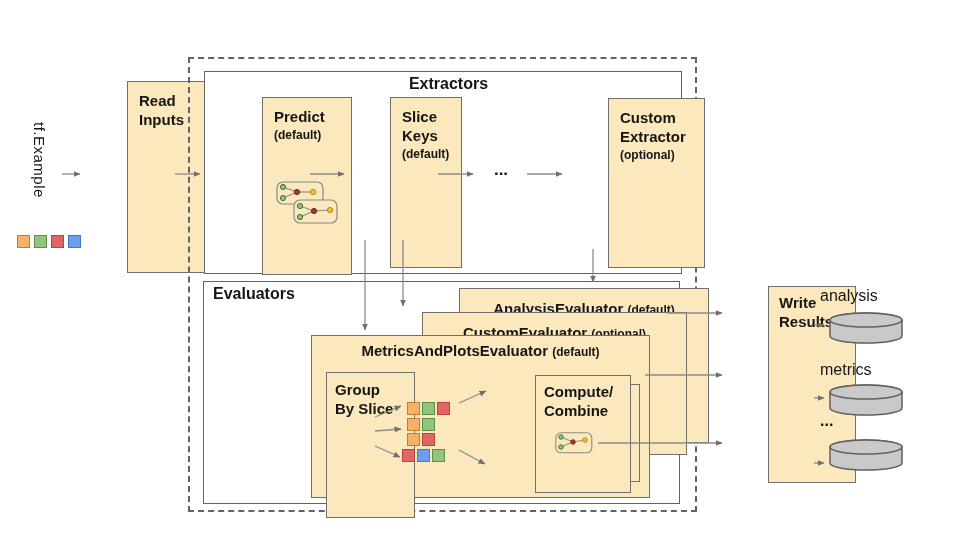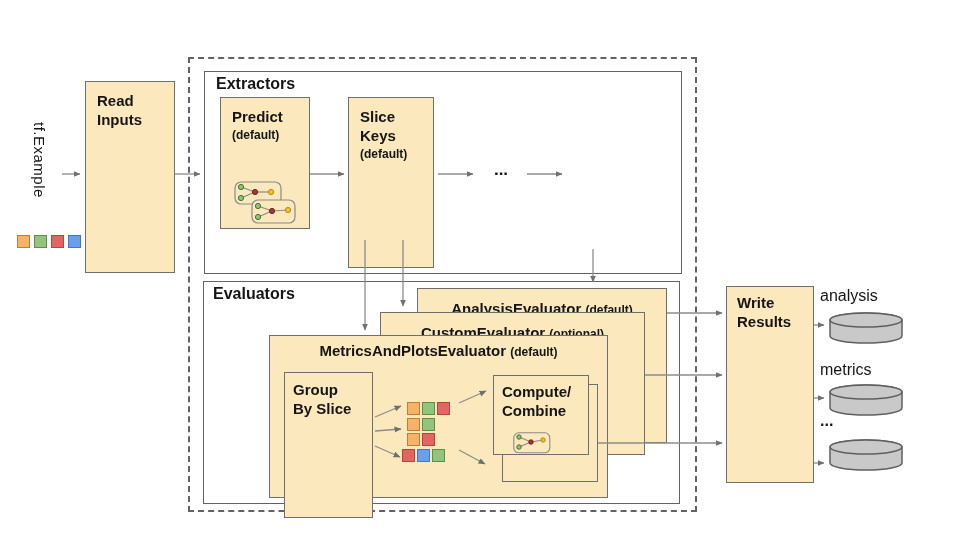--- a/index.html
+++ b/index.html
@@ -5,21 +5,21 @@
   html,body{margin:0;padding:0;background:#fff;}
   .canvas{
     position:relative;width:960px;height:540px;background:#fff;overflow:hidden;
     font-family:"Liberation Sans", sans-serif;color:var(--colors_text,#151515);
   }
   .abs{position:absolute;box-sizing:border-box;}
   .diagram-title{font-size:16px;font-weight:bold;white-space:nowrap;}
   .dashed-container{border:2px dashed var(--colors_container_border,#636363);}
   .solid-container{border:1.5px solid var(--colors_container_border,#636363);background:#fff;}
   .section-label{font-size:16px;font-weight:bold;white-space:nowrap;}
-  .ybox{background:var(--colors_box_fill,#FBE8BC);border:1.5px solid var(--colors_box_border,#6F6F6F);}
+  .ybox{background:var(--colors_box_fill,#FBE8BC);border:1.5px solid var(--colors_box_border,#6F6F6F);margin-left:42px;}
   .bl{font-size:15px;font-weight:bold;line-height:19px;white-space:nowrap;}
   .bq{font-size:12px;font-weight:bold;line-height:15px;margin-top:2px;white-space:nowrap;}
   .pad{padding:9px 0 0 11px;}
   .ev-title{text-align:center;padding-top:11px;font-size:15px;font-weight:bold;white-space:nowrap;}
   .ev-title .q{font-size:12px;}
   .vlabel{writing-mode:vertical-rl;font-size:15px;letter-spacing:0.5px;white-space:nowrap;}
   .sq-row{display:flex;}
   .sq{width:13px;height:13px;box-sizing:border-box;border:1.5px solid #888;flex:0 0 auto;}
   .gap4{gap:4px;} .gap2{gap:2px;}
   .ellipsis{font-size:17px;font-weight:bold;}
@@ -43,24 +43,24 @@
 
   <div class="abs ybox pad" style="left:85px;top:81px;width:90px;height:192px;">
     <div class="bl">Read</div>
     <div class="bl">Inputs</div>
   </div>
 
 
   <div class="abs dashed-container" style="left:188px;top:57px;width:509px;height:455px;"></div>
 
   <div class="abs solid-container" style="left:204px;top:71px;width:478px;height:203px;">
-    <div class="section-label" style="padding:3px 0 0 11px;">Extractors</div>
-  </div>
-
-  <div class="abs ybox pad" style="left:220px;top:97px;width:90px;height:132px;">
+    <div class="section-label" style="padding:3px 0 0 11px;text-align:center;">Extractors</div>
+  </div>
+
+  <div class="abs ybox pad" style="left:220px;top:97px;width:90px;height:178px;">
     <div class="bl">Predict</div>
     <div class="bq">(default)</div>
     <svg class="abs" style="left:12px;top:80px;" width="66" height="47" viewBox="0 0 66 47">
       <g fill="none" style="stroke:var(--icon_wire,#8A8A8A)" stroke-width="1.2">
         <rect x="2" y="4" width="46" height="22" rx="6"></rect>
         <line x1="8" y1="9" x2="22" y2="14"></line>
           <line x1="8" y1="20" x2="22" y2="14"></line>
           <line x1="22" y1="14" x2="38" y2="14"></line>
       </g>
       <circle cx="8" cy="9" r="2.6" style="fill:var(--icon_node_green);stroke:var(--icon_node_green_border)"></circle>
@@ -73,28 +73,33 @@
           <line x1="25" y1="39" x2="39" y2="33"></line>
           <line x1="39" y1="33" x2="55" y2="32"></line>
       </g>
       <circle cx="25" cy="28" r="2.6" style="fill:var(--icon_node_green);stroke:var(--icon_node_green_border)"></circle>
       <circle cx="25" cy="39" r="2.6" style="fill:var(--icon_node_green);stroke:var(--icon_node_green_border)"></circle>
       <circle cx="39" cy="33" r="2.6" style="fill:var(--icon_node_red);stroke:var(--icon_node_red_border)"></circle>
       <circle cx="55" cy="32" r="2.6" style="fill:var(--icon_node_yellow);stroke:var(--icon_node_yellow_border)"></circle>
     </svg>
   </div>
 
-  <div class="abs ybox pad" style="left:348px;top:97px;width:86px;height:171px;">
+  <div class="abs ybox pad" style="left:348px;top:97px;width:72px;height:171px;">
     <div class="bl">Slice</div>
     <div class="bl">Keys</div>
     <div class="bq">(default)</div>
   </div>
 
   <div class="abs ellipsis" style="left:486px;top:160px;width:30px;text-align:center;">...</div>
 
+  <div class="abs ybox pad" style="left:566px;top:98px;width:97px;height:170px;">
+    <div class="bl">Custom</div>
+    <div class="bl">Extractor</div>
+    <div class="bq">(optional)</div>
+  </div>
 
   <div class="abs solid-container" style="left:203px;top:281px;width:477px;height:223px;">
     <div class="section-label" style="padding:3px 0 0 9px;">Evaluators</div>
   </div>
 
   <div class="abs ybox" style="left:417px;top:288px;width:250px;height:155px;">
     <div class="ev-title">
       <span>AnalysisEvaluator</span>
       <span class="q">(default)</span>
     </div>
@@ -132,21 +137,21 @@
       <span class="sq" style="background-color: rgb(246, 178, 107); border-color: rgb(194, 126, 47);"></span>
       <span class="sq" style="background-color: rgb(224, 102, 102); border-color: rgb(184, 68, 58);"></span>
     </div>
   <div class="abs sq-row gap2" style="left:402px;top:449px;">
       <span class="sq" style="background-color: rgb(224, 102, 102); border-color: rgb(184, 68, 58);"></span>
       <span class="sq" style="background-color: rgb(109, 158, 235); border-color: rgb(60, 120, 216);"></span>
       <span class="sq" style="background-color: rgb(147, 196, 125); border-color: rgb(94, 143, 69);"></span>
     </div>
 
   <div class="abs ybox" style="left:502px;top:384px;width:96px;height:98px;"></div>
-  <div class="abs ybox" style="left:493px;top:375px;width:96px;height:80px;padding:6px 0 0 8px;">
+  <div class="abs ybox" style="left:493px;top:375px;width:96px;height:118px;padding:6px 0 0 8px;">
     <div class="bl">Compute/</div>
     <div class="bl">Combine</div>
     <svg class="abs" style="left:19px;top:56px;" width="38" height="22" viewBox="0 0 38 22">
       <rect x="0.8" y="0.8" width="36" height="20" rx="5" fill="none" style="stroke:var(--icon_wire)" stroke-width="1.1"></rect>
       <g fill="none" style="stroke:var(--icon_wire)" stroke-width="1.1">
         <line x1="6" y1="5" x2="18" y2="10"></line>
           <line x1="6" y1="15" x2="18" y2="10"></line>
           <line x1="18" y1="10" x2="30" y2="8"></line>
       </g>
       <circle cx="6" cy="5" r="2.2" style="fill:var(--icon_node_green);stroke:var(--icon_node_green_border)"></circle>

